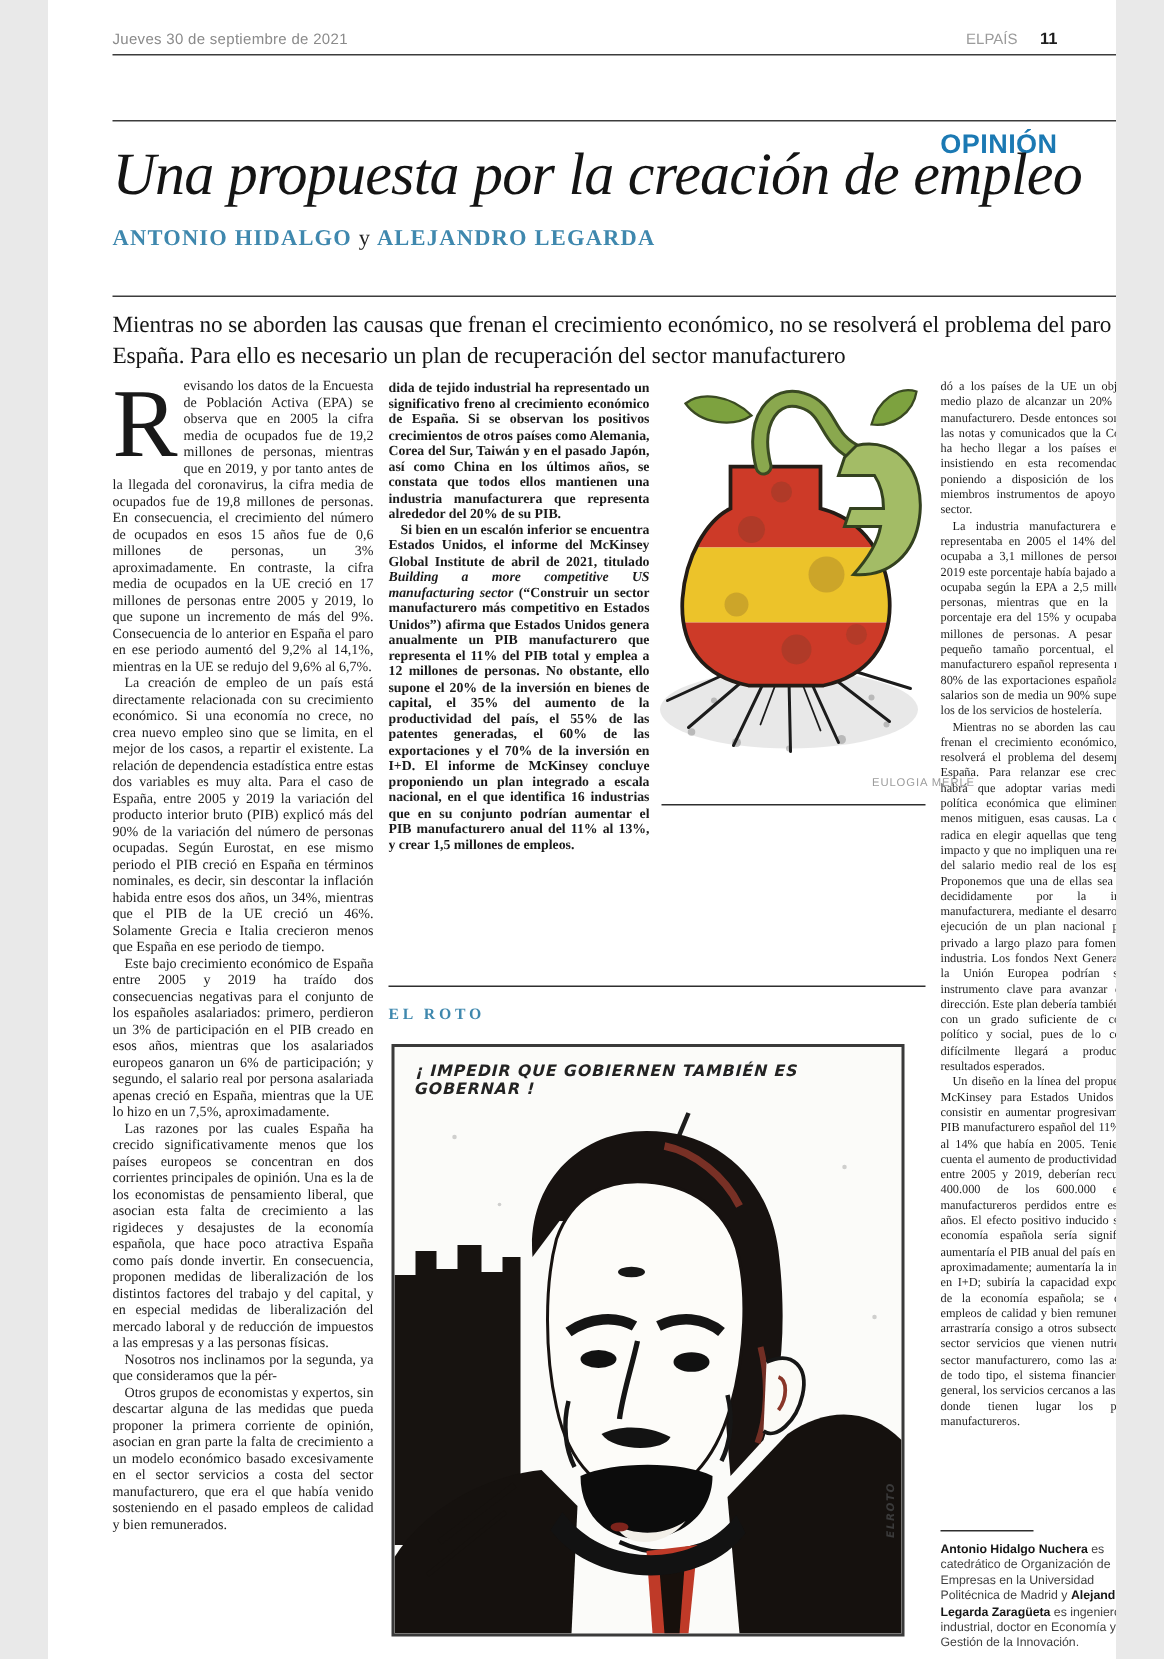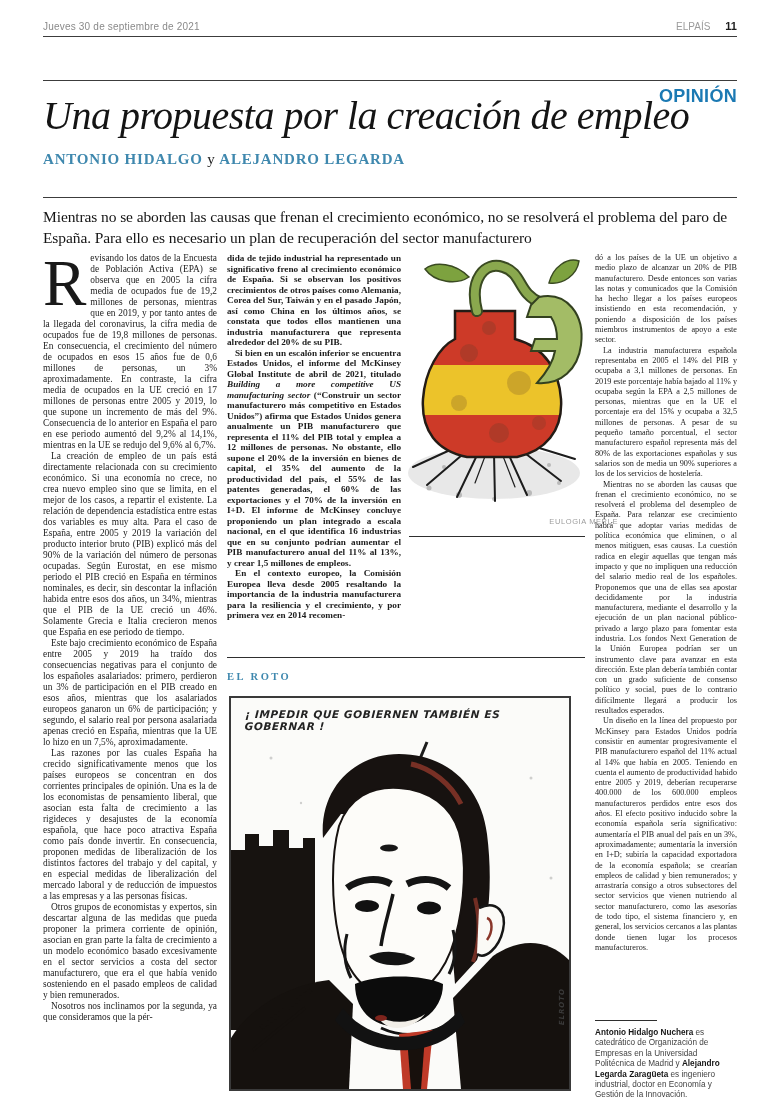--- a/index.html
+++ b/index.html
@@ -1,16 +1,16 @@
 <!DOCTYPE html>
 <html lang="es"><head>
 <meta charset="utf-8">
 <style>
   html,body{margin:0;padding:0;background:#e9e9e9;}
-  .page{position:relative;width:776px;height:1106px;margin:0 auto;background:#ffffff;overflow:hidden;
+  .page{position:relative;width:712px;height:1106px;margin:0 auto;background:#ffffff;overflow:hidden;
         color:#1c1c1c;font-family:"Liberation Serif",serif;}
   .rule{position:absolute;left:43px;width:694px;height:1px;background:#3c3c3c;}
   .date{position:absolute;left:43px;top:21px;font:10px "Liberation Sans",sans-serif;color:#8a8a8a;letter-spacing:.2px;}
   .folio{position:absolute;right:39px;top:20px;font:10px "Liberation Sans",sans-serif;color:#9b9b9b;}
   .folio .num{color:#1d1d1d;font-weight:bold;font-size:11px;margin-left:15px;}
   .section{position:absolute;right:39px;top:46px;font-family:"Liberation Sans",sans-serif;font-weight:bold;
            font-size:18px;color:#1b79b3;letter-spacing:.3px;margin-top:40px;}
   .title{position:absolute;left:43px;top:92px;font-style:italic;font-size:40px;color:#141414;letter-spacing:-.5px;}
   .byline{position:absolute;left:43px;top:151px;font-size:15px;letter-spacing:.8px;color:#3f88ae;font-weight:bold;}
   .byline .conn{color:#222;font-weight:normal;}
@@ -66,29 +66,28 @@
   </div>
   <div class="rule" style="top:197px"></div>
   <div class="standfirst">Mientras no se aborden las causas que frenan el crecimiento económico, no se resolverá el problema del paro de España. Para ello es necesario un plan de recuperación del sector manufacturero</div>
 
   <div class="col" id="col1">
     <p class="first-para"><span class="dropcap">R</span><span>evisando los datos de la Encuesta de Población Activa (EPA) se observa que en 2005 la cifra media de ocupados fue de 19,2 millones de personas, mientras que en 2019, y por tanto antes de la llegada del coronavirus, la cifra media de ocupados fue de 19,8 millones de personas. En consecuencia, el crecimiento del número de ocupados en esos 15 años fue de 0,6 millones de personas, un 3% aproximadamente. En contraste, la cifra media de ocupados en la UE creció en 17 millones de personas entre 2005 y 2019, lo que supone un incremento de más del 9%. Consecuencia de lo anterior en España el paro en ese periodo aumentó del 9,2% al 14,1%, mientras en la UE se redujo del 9,6% al 6,7%.</span></p>
     <div>
         <p class="para">La creación de empleo de un país está directamente relacionada con su crecimiento económico. Si una economía no crece, no crea nuevo empleo sino que se limita, en el mejor de los casos, a repartir el existente. La relación de dependencia estadística entre estas dos variables es muy alta. Para el caso de España, entre 2005 y 2019 la variación del producto interior bruto (PIB) explicó más del 90% de la variación del número de personas ocupadas. Según Eurostat, en ese mismo periodo el PIB creció en España en términos nominales, es decir, sin descontar la inflación habida entre esos dos años, un 34%, mientras que el PIB de la UE creció un 46%. Solamente Grecia e Italia crecieron menos que España en ese periodo de tiempo.</p>
         <p class="para">Este bajo crecimiento económico de España entre 2005 y 2019 ha traído dos consecuencias negativas para el conjunto de los españoles asalariados: primero, perdieron un 3% de participación en el PIB creado en esos años, mientras que los asalariados europeos ganaron un 6% de participación; y segundo, el salario real por persona asalariada apenas creció en España, mientras que la UE lo hizo en un 7,5%, aproximadamente.</p>
         <p class="para">Las razones por las cuales España ha crecido significativamente menos que los países europeos se concentran en dos corrientes principales de opinión. Una es la de los economistas de pensamiento liberal, que asocian esta falta de crecimiento a las rigideces y desajustes de la economía española, que hace poco atractiva España como país donde invertir. En consecuencia, proponen medidas de liberalización de los distintos factores del trabajo y del capital, y en especial medidas de liberalización del mercado laboral y de reducción de impuestos a las empresas y a las personas físicas.</p>
+        <p class="para">Nosotros nos inclinamos por la segunda, ya que consideramos que la pér-</p>
         <p class="para">Otros grupos de economistas y expertos, sin descartar alguna de las medidas que pueda proponer la primera corriente de opinión, asocian en gran parte la falta de crecimiento a un modelo económico basado excesivamente en el sector servicios a costa del sector manufacturero, que era el que había venido sosteniendo en el pasado empleos de calidad y bien remunerados.</p>
-        <p class="para">Nosotros nos inclinamos por la segunda, ya que consideramos que la pér-</p>
       </div>
   </div>
 
   <div class="col" id="col2">
       <p class="para">dida de tejido industrial ha representado un significativo freno al crecimiento económico de España. Si se observan los positivos crecimientos de otros países como Alemania, Corea del Sur, Taiwán y en el pasado Japón, así como China en los últimos años, se constata que todos ellos mantienen una industria manufacturera que representa alrededor del 20% de su PIB.</p>
       <p class="para"><span>Si bien en un escalón inferior se encuentra Estados Unidos, el informe del McKinsey Global Institute de abril de 2021, titulado </span><span class="it">Building a more competitive US manufacturing sector</span><span> (“Construir un sector manufacturero más competitivo en Estados Unidos”) afirma que Estados Unidos genera anualmente un PIB manufacturero que representa el 11% del PIB total y emplea a 12 millones de personas. No obstante, ello supone el 20% de la inversión en bienes de capital, el 35% del aumento de la productividad del país, el 55% de las patentes generadas, el 60% de las exportaciones y el 70% de la inversión en I+D. El informe de McKinsey concluye proponiendo un plan integrado a escala nacional, en el que identifica 16 industrias que en su conjunto podrían aumentar el PIB manufacturero anual del 11% al 13%, y crear 1,5 millones de empleos.</span></p>
-      <p class="para">En el contexto europeo, la Comisión Europea lleva desde 2005 resaltando la importancia de la industria manufacturera para la resiliencia y el crecimiento, y por primera vez en 2014 recomen-</p>
     </div>
 
   <div class="illus">
     <svg width="188" height="250" viewBox="0 0 188 250" xmlns="http://www.w3.org/2000/svg">
       <g>
         <ellipse cx="95" cy="220" rx="86" ry="26" fill="#cccccc" opacity="0.45"></ellipse>
         <circle cx="30" cy="235" r="2.5" fill="#9a9a9a" opacity=".6"></circle>
           <circle cx="60" cy="242" r="3" fill="#9a9a9a" opacity=".6"></circle>
         <circle cx="95" cy="246" r="2" fill="#9a9a9a" opacity=".6"></circle>
           <circle cx="130" cy="240" r="3" fill="#9a9a9a" opacity=".6"></circle>

